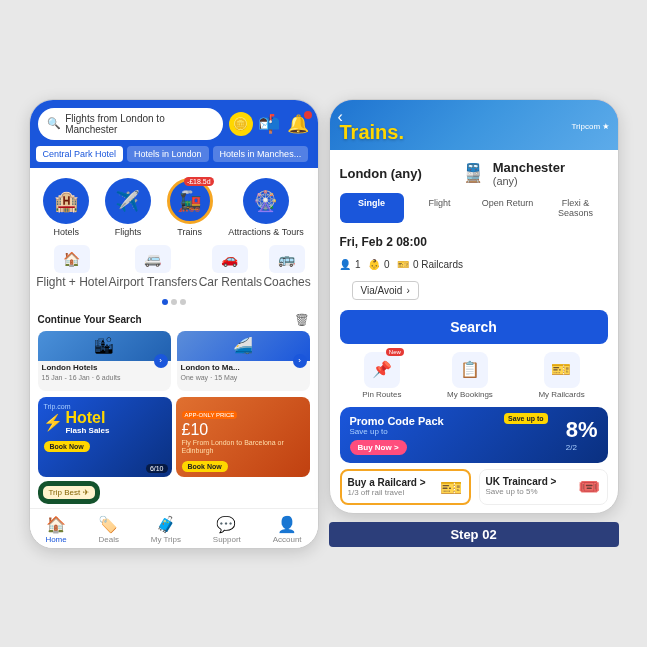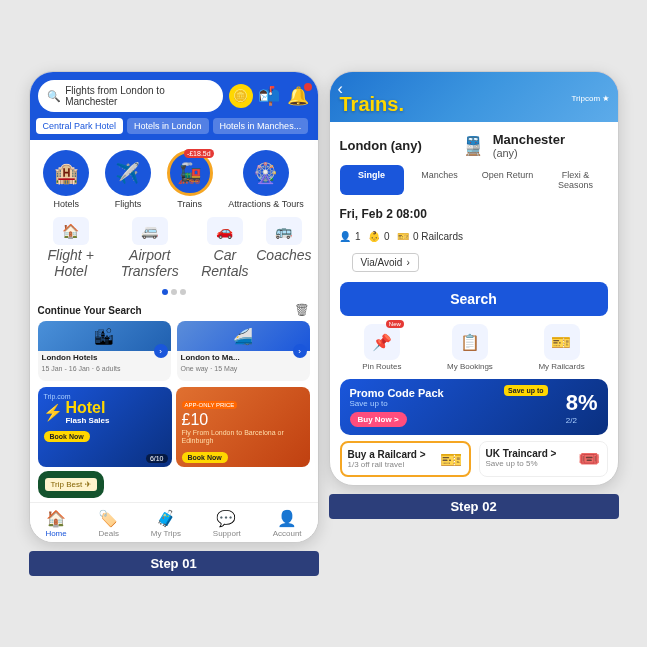--- a/index.html
+++ b/index.html
@@ -140,24 +140,23 @@
       gap: 2px;
     }
     .sub-icon-box {
       width: 36px; height: 28px;
       background: #f0f4ff;
       border-radius: 6px;
       display: flex; align-items: center; justify-content: center;
       font-size: 14px;
     }
     .sub-icon-label {
-      font-size: 14px;
+      font-size: 12px;
       color: #555;
       text-align: center;
-      font-style: italic;
     }
     .p1-dots {
       display: flex; justify-content: center; gap: 3px; padding: 4px 0;
     }
     .dot { width: 6px; height: 6px; border-radius: 50%; background: #1a56db; }
     .dot.inactive { background: #ccc; }
     .p1-continue {
       padding: 4px 8px;
       display: flex;
       align-items: center;
@@ -287,21 +286,21 @@
       padding: 1px 3px;
       margin-bottom: 2px;
       display: inline-block;
     }
     .p1-best {
       padding: 4px 8px;
       display: flex; align-items: center;
     }
     .best-badge {
       background: #fff3cd;
-      border: 7px solid #14532d;
+      border: 5px solid #14532d;
       border-radius: 10px;
       font-size: 8px;
       padding: 2px 6px;
       color: #856404;
     }
     .p1-nav {
       background: white;
       border-top: 1px solid #eee;
       display: flex;
       justify-content: space-around;
@@ -687,21 +686,20 @@
         <div class="nav-item">
           <span class="nav-icon">💬</span>
           <span class="nav-label">Support</span>
         </div>
         <div class="nav-item">
           <span class="nav-icon">👤</span>
           <span class="nav-label">Account</span>
         </div>
       </div>
     </div>
-    <div class="step-label">Step 01</div>
   </div>
 
   <div>
     <div class="phone">
 
       <div class="p2-header">
         <div class="p2-header-img"></div>
         <span class="p2-back">‹</span>
         <span class="p2-brand">Tripcom ★</span>
         <span class="p2-title">
@@ -715,21 +713,21 @@
         </div>
         <div class="route-icon">🚆</div>
         <div class="route-point" style="text-align:left">
           <div class="route-city">Manchester</div>
           <div class="route-any">(any)</div>
         </div>
       </div>
 
       <div class="p2-tabs">
         <div class="p2-tab active">Single</div>
-        <div class="p2-tab">Manches</div>
+        <div class="p2-tab">Flight</div>
         <div class="p2-tab">Open Return</div>
         <div class="p2-tab">Flexi &amp; Seasons</div>
       </div>
 
       <div class="p2-date">Fri, Feb 2 08:00</div>
 
       <div class="p2-passengers">
         <div class="pass-item">
           <span>👤</span>
           <span>1</span>

